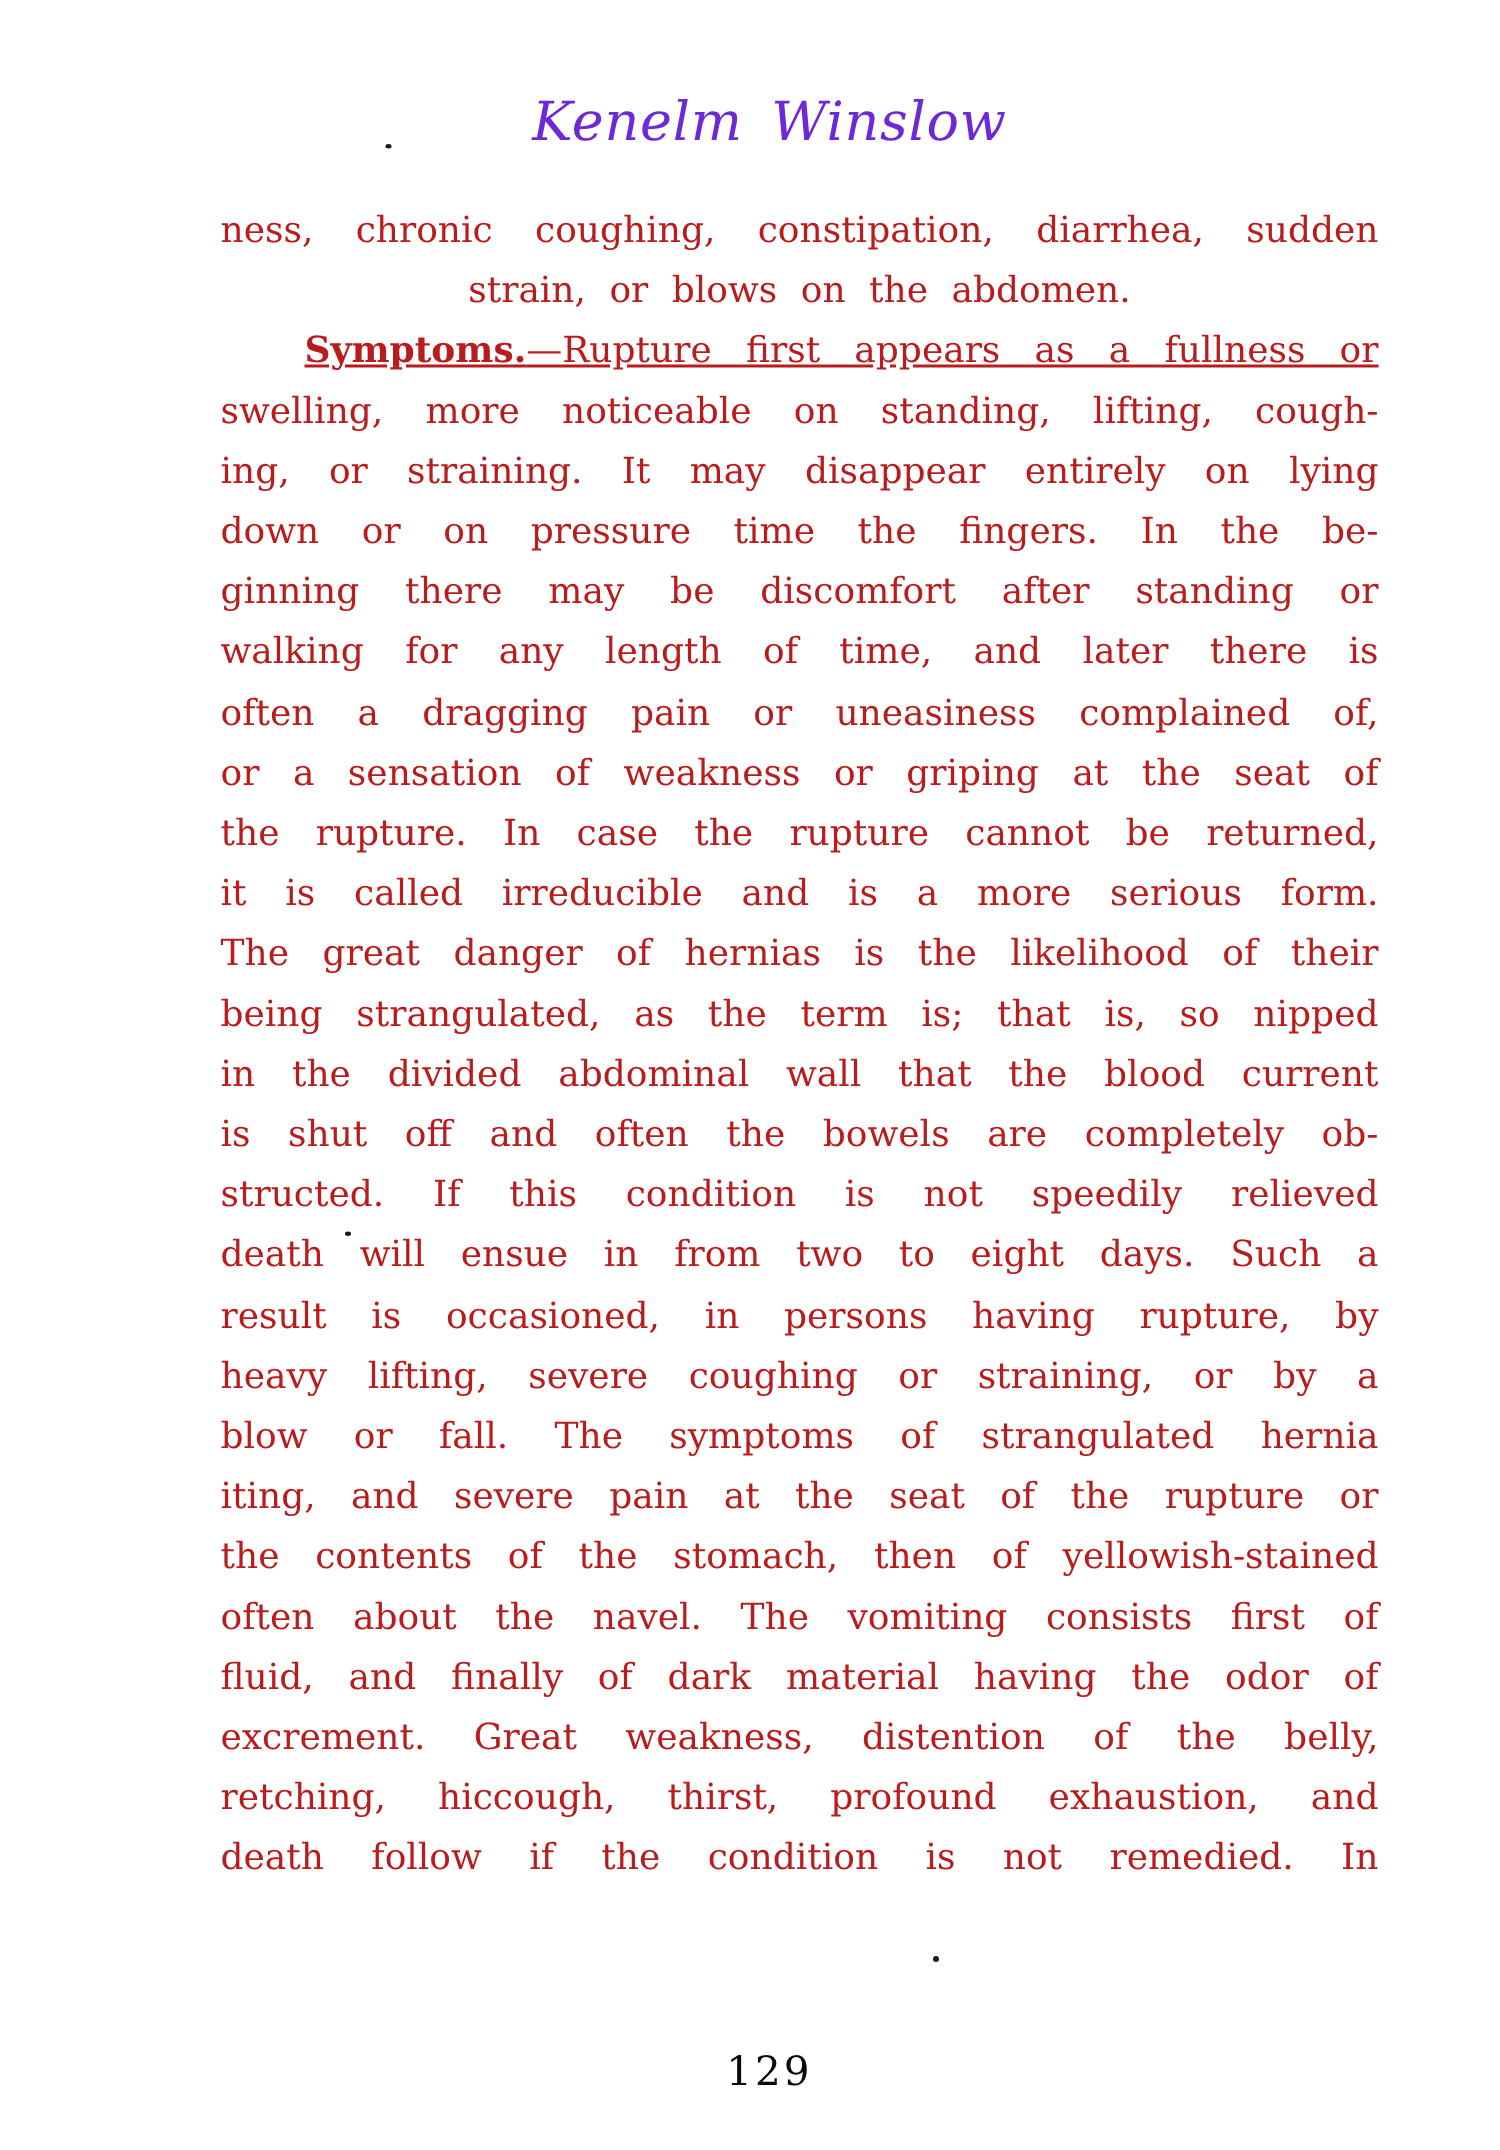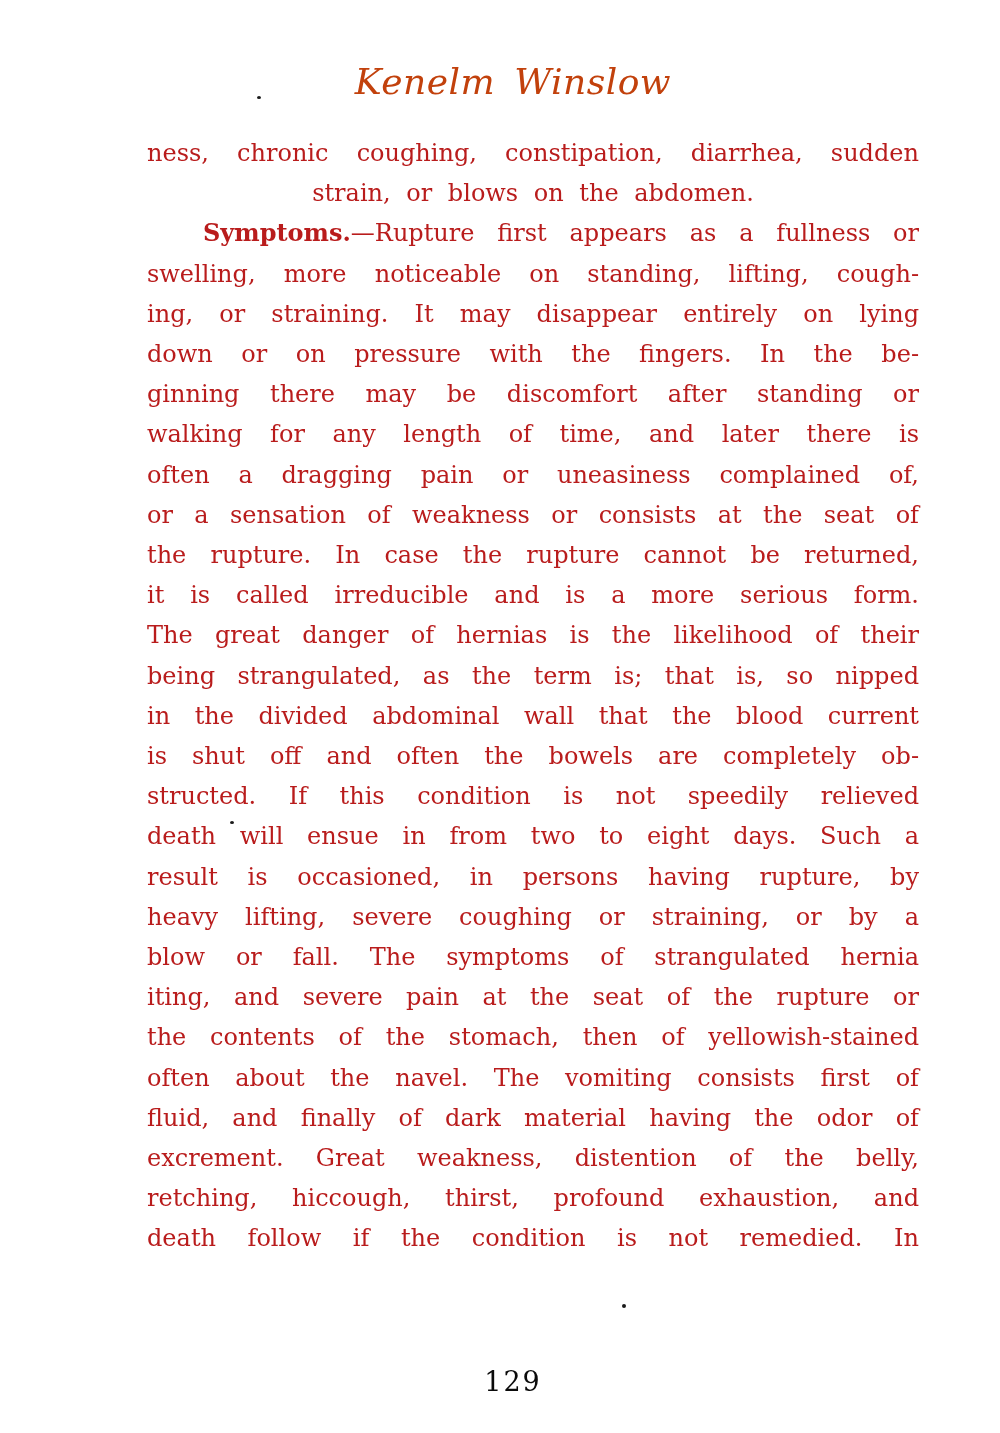--- a/index.html
+++ b/index.html
@@ -16,21 +16,21 @@
     position: absolute;
     top: 62px;
     left: 127px;
     width: 772px;
     text-align: center;
     font-style: italic;
     font-size: 36px;
     line-height: 40px;
     word-spacing: 7px;
     letter-spacing: 0.5px;
-    color: #c2410c;
+    color: #6d28d9;
   }
   .body-text {
     position: absolute;
     top: 133px;
     left: 127px;
     width: 772px;
     font-size: 24px;
     line-height: 40.2px;
     color: #b91c1c;
     margin-left: 20px;
@@ -38,21 +38,21 @@
   .line { width: 772px; white-space: normal; }
   .line.justify {
     text-align: justify;
     text-align-last: justify;
     text-justify: inter-word;
   }
   .line.plain {
     text-align: center;
     word-spacing: 8px;
   }
-  .line.indent { text-indent: 56px; }
+  .line.indent { text-indent: 56px; text-decoration: underline; }
   .line b { font-weight: 700; }
   .page-number {
     position: absolute;
     top: 1362px;
     left: 127px;
     width: 772px;
     text-align: center;
     font-size: 27px;
     line-height: 40px;
     letter-spacing: 2px;
@@ -72,25 +72,25 @@
 <div class="page">
 
   <div class="running-header">Kenelm Winslow</div>
 
   <div class="body-text">
       <div class="line justify">ness, chronic coughing, constipation, diarrhea, sudden</div>
       <div class="line plain">strain, or blows on the abdomen.</div>
       <div class="line justify indent"><b>Symptoms.</b>—Rupture first appears as a fullness or</div>
       <div class="line justify">swelling, more noticeable on standing, lifting, cough-</div>
       <div class="line justify">ing, or straining.  It may disappear entirely on lying</div>
-      <div class="line justify">down or on pressure with the fingers.  In the be-</div>
+      <div class="line justify">down or on pressure time the fingers.  In the be-</div>
       <div class="line justify">ginning there may be discomfort after standing or</div>
       <div class="line justify">walking for any length of time, and later there is</div>
       <div class="line justify">often a dragging pain or uneasiness complained of,</div>
-      <div class="line justify">or a sensation of weakness or consists at the seat of</div>
+      <div class="line justify">or a sensation of weakness or griping at the seat of</div>
       <div class="line justify">the rupture.  In case the rupture cannot be returned,</div>
       <div class="line justify">it is called irreducible and is a more serious form.</div>
       <div class="line justify">The great danger of hernias is the likelihood of their</div>
       <div class="line justify">being strangulated, as the term is; that is, so nipped</div>
       <div class="line justify">in the divided abdominal wall that the blood current</div>
       <div class="line justify">is shut off and often the bowels are completely ob-</div>
       <div class="line justify">structed.  If this condition is not speedily relieved</div>
       <div class="line justify">death will ensue in from two to eight days.  Such a</div>
       <div class="line justify">result is occasioned, in persons having rupture, by</div>
       <div class="line justify">heavy lifting, severe coughing or straining, or by a</div>

